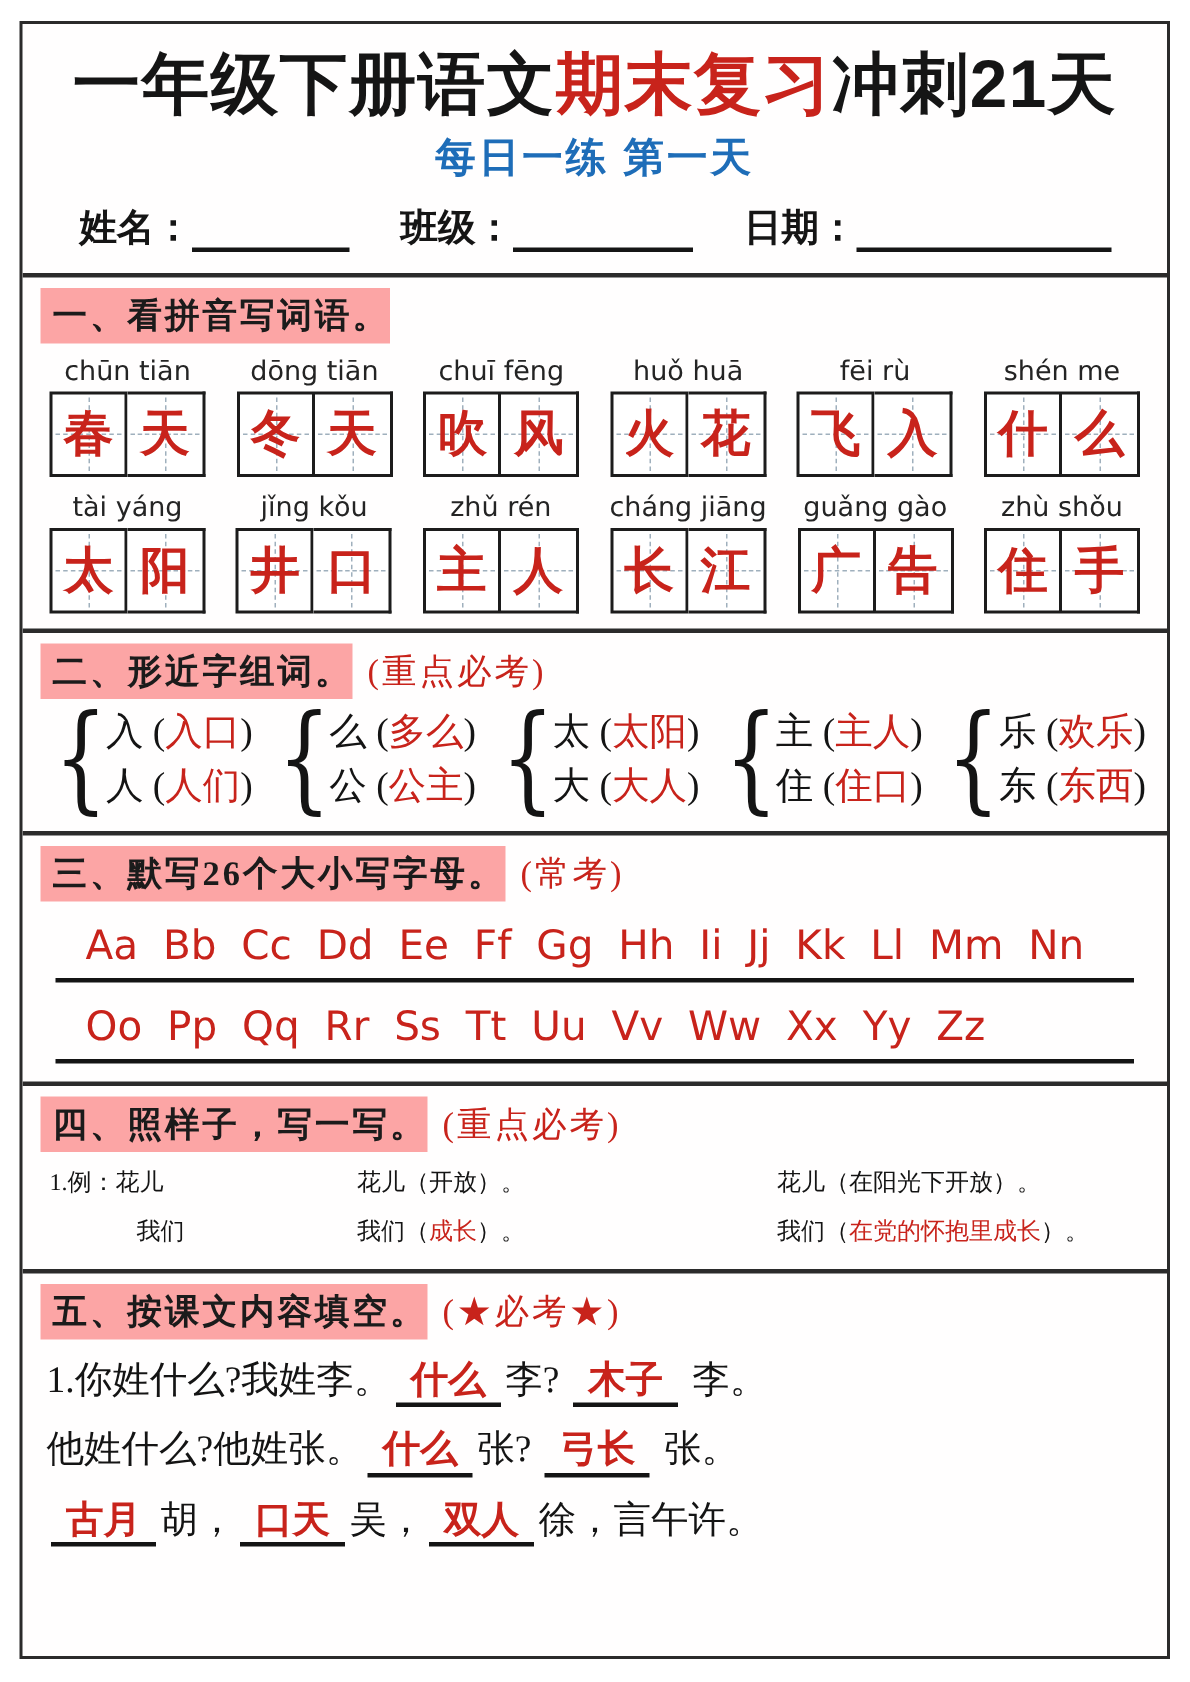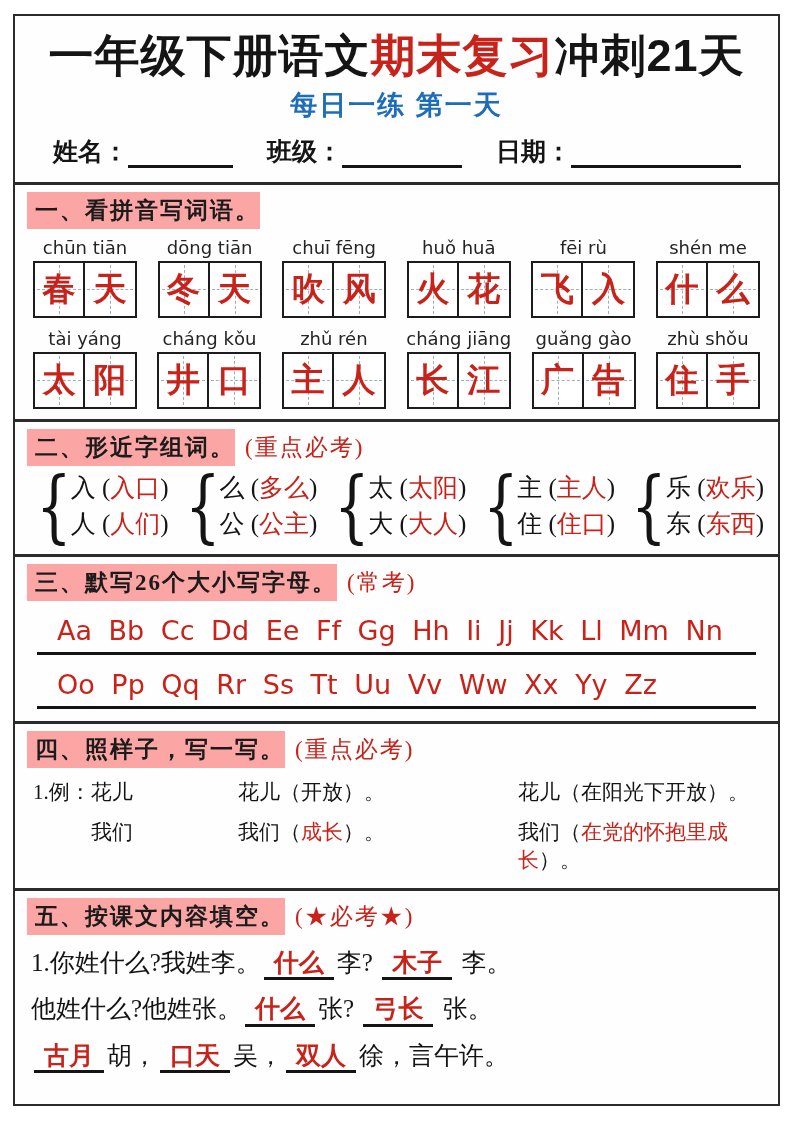--- a/index.html
+++ b/index.html
@@ -54,21 +54,21 @@
   .brows { display:flex; flex-direction:column; gap:3px; font-size:25px; color:#141414; white-space:nowrap; }
   .bans { color:#c8231b; }
   
   .alpha-line {
     font-family:"DejaVu Sans", sans-serif; font-size:27px; color:#c8231b;
     border-bottom:3px solid #141414; margin:10px 10px 6px 10px;
     padding:4px 0 6px 20px; word-spacing:8px; white-space:nowrap;
   }
   .alpha-line.second { }
   
-  .ex-row { display:grid; grid-template-columns:205px 280px 1fr; font-size:21px; color:#141414; padding:8px 6px 2px 6px; }
+  .ex-row { display:grid; grid-template-columns:205px 280px 1fr; font-size:16px; color:#141414; padding:8px 6px 2px 6px; }
   .ex-row.second { padding-top:10px; padding-bottom:8px; }
   .ex-row.second .c1 { padding-left:58px; }
   .red-seg { color:#c8231b; }
   
   .fill-line { font-size:25px; color:#141414; padding:7px 4px 2px 4px; line-height:1.5; white-space:nowrap; }
   .blank {
     display:inline-block; min-width:70px; text-align:center;
     border-bottom:3px solid #141414; color:#c8231b; font-weight:bold;
     padding:0 6px 1px 6px; line-height:1.1; margin:0 3px;
   }
@@ -175,21 +175,21 @@
           <div class="boxes">
             <div class="tbox">
               <span class="tchar">太</span>
             </div>
             <div class="tbox">
               <span class="tchar">阳</span>
             </div>
           </div>
         </div>
       <div class="word-group">
-          <div class="py">cháng kǒu</div>
+          <div class="py">jǐng kǒu</div>
           <div class="boxes">
             <div class="tbox">
               <span class="tchar">井</span>
             </div>
             <div class="tbox">
               <span class="tchar">口</span>
             </div>
           </div>
         </div>
       <div class="word-group">

